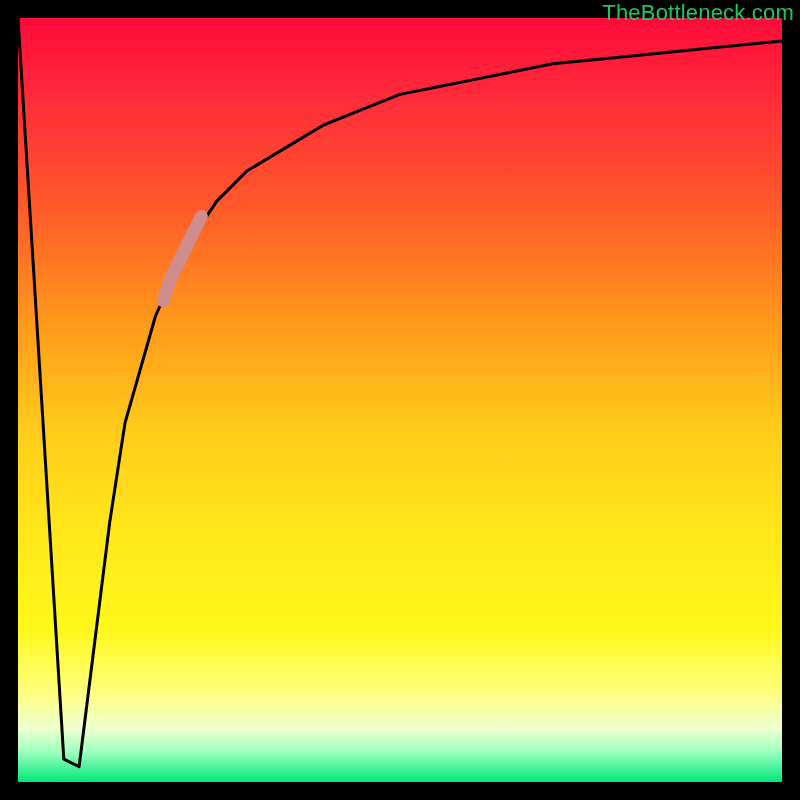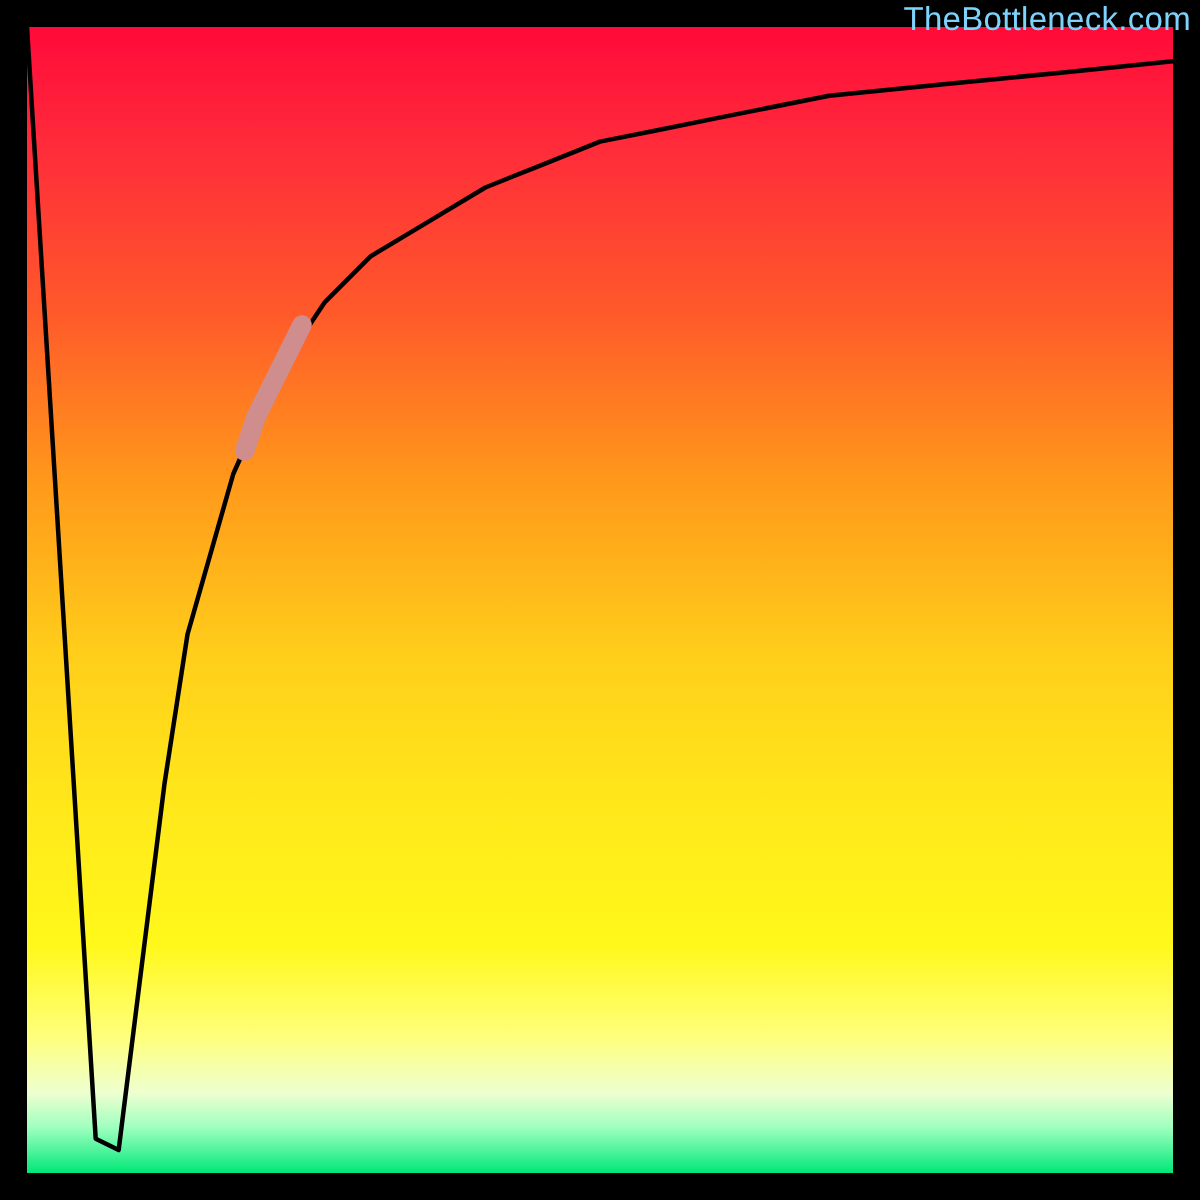--- a/index.html
+++ b/index.html
@@ -34,21 +34,21 @@
       #ffff7a 88%,
       #eeffd0 93%,
       #a0ffc0 96%,
       #00e878 100%
     );
   }
   .watermark {
     position: absolute;
     top: 0px;
     right: 6px;
-    color: #7dd3fc;
+    color: #22c55e;
     font-size: 22px;
     font-weight: 500;
     letter-spacing: 0.2px;
     user-select: none;
   }
   svg.curve {
     position: absolute;
     left: 0;
     top: 0;
     width: 764px;

